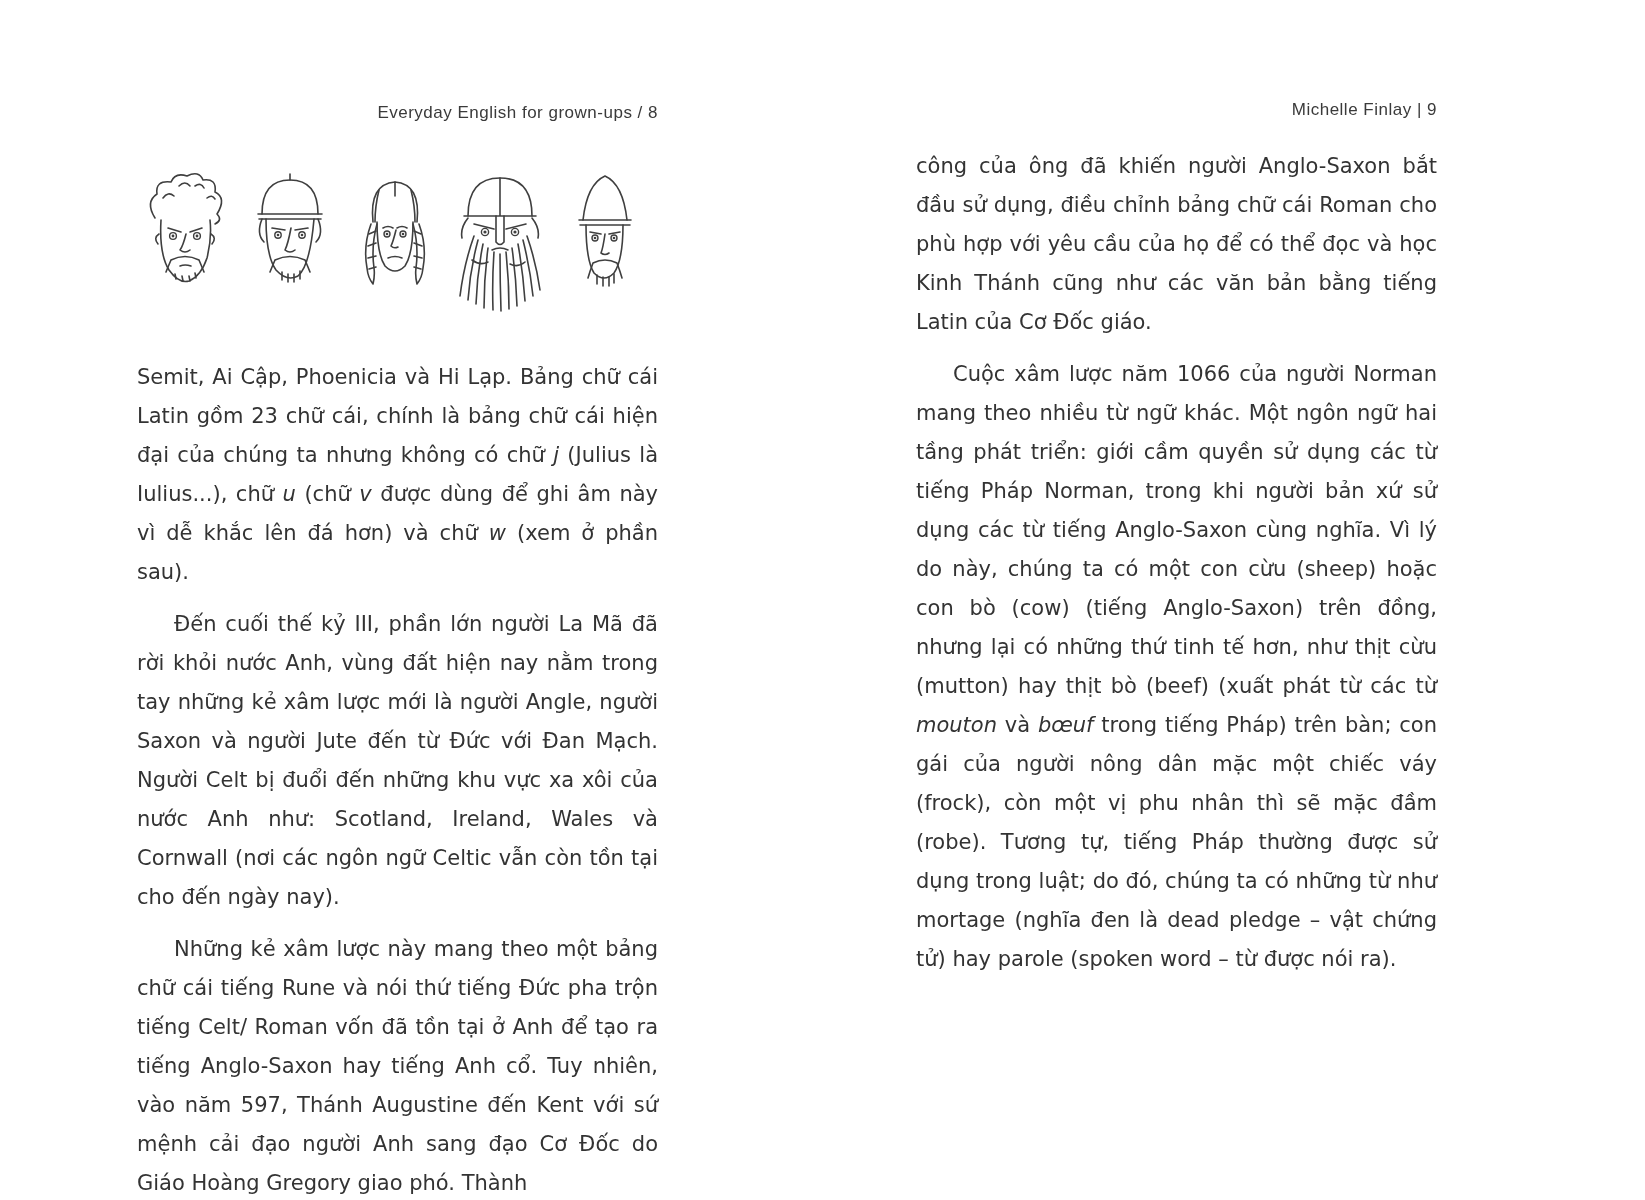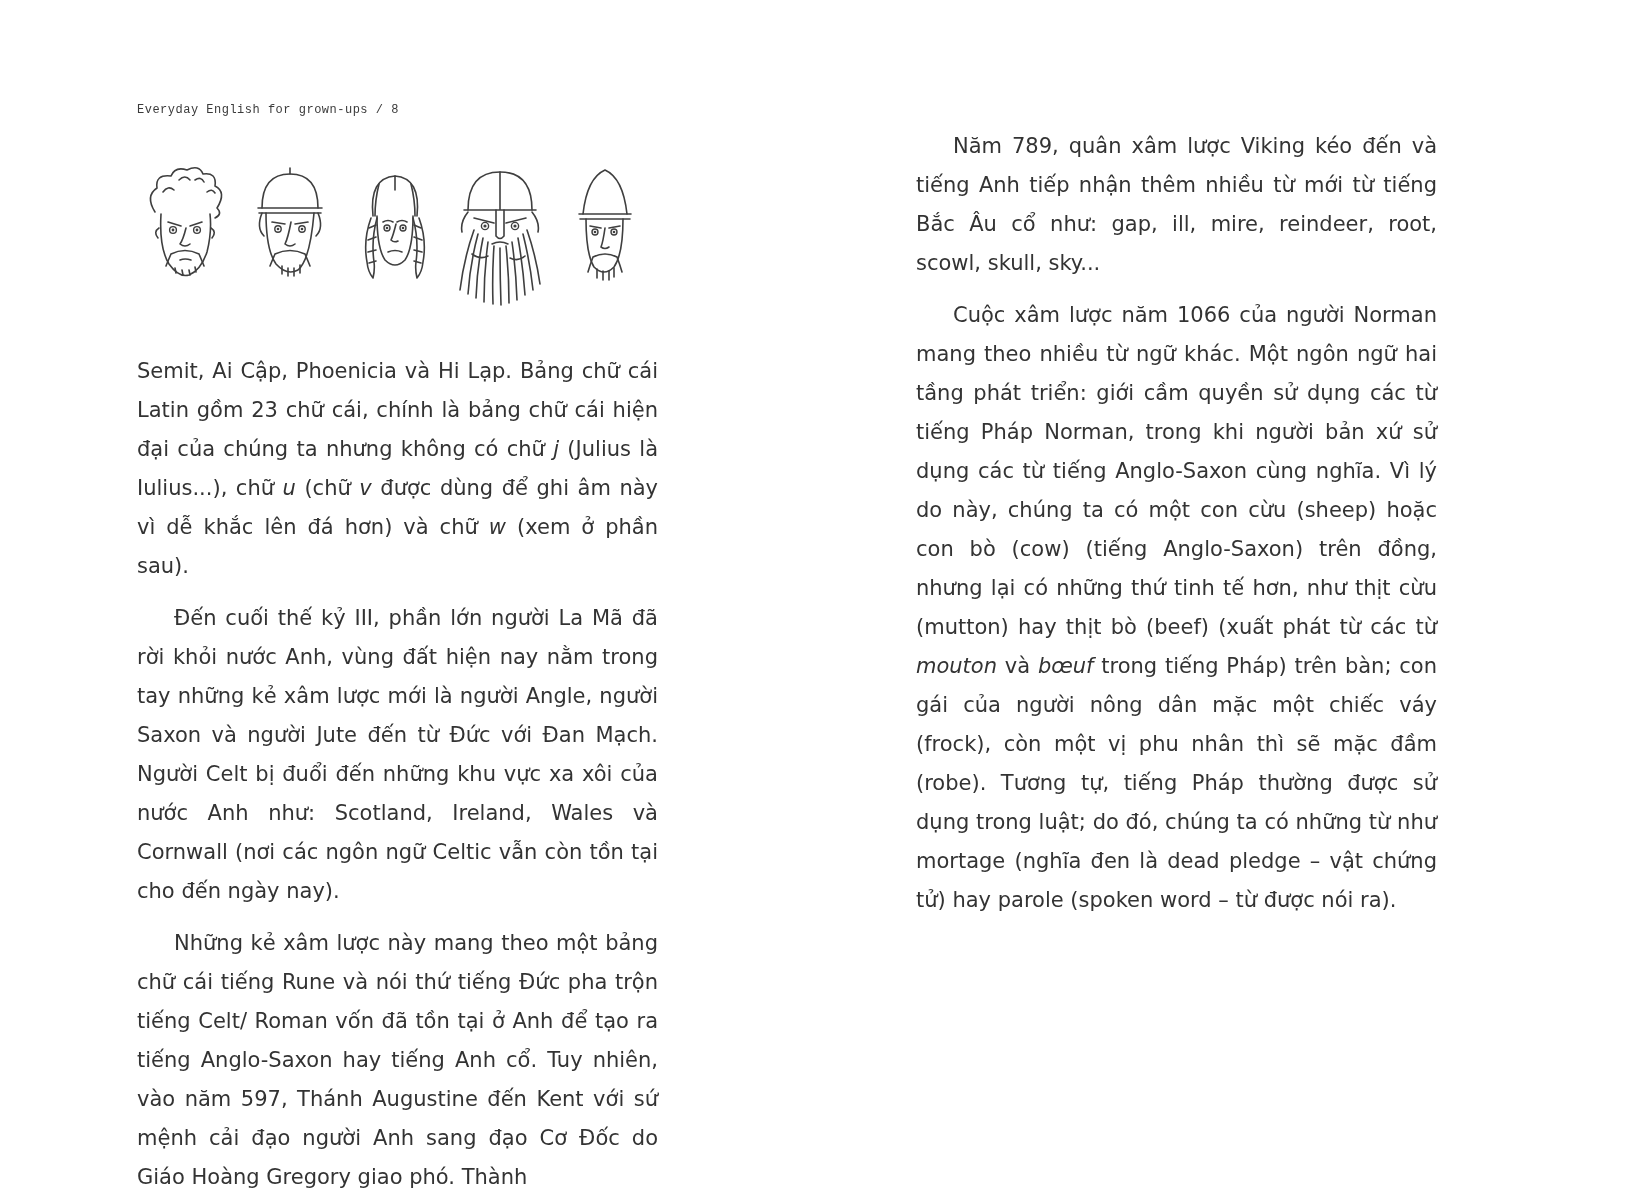--- a/index.html
+++ b/index.html
@@ -5,23 +5,23 @@
   html,body{margin:0;padding:0;}
   body{
     width:1645px;height:1200px;background:#ffffff;overflow:hidden;
     font-family:"DejaVu Sans", sans-serif;
   }
   .spread{position:relative;width:1645px;height:1200px;background:#fff;}
   .page-col{position:absolute;width:521px;}
   .page-col.left{left:137px;top:103px;}
   .page-col.right{left:916px;top:100px;}
   .page-header{
-    font-family:Liberation Mono, monospace;
-    font-size:12px;letter-spacing:0.5px;color:#3a3a3a;
-    text-align:left;white-space:nowrap;
+    font-family:Liberation Sans, sans-serif;
+    font-size:17px;letter-spacing:0.5px;color:#3a3a3a;
+    text-align:right;white-space:nowrap;
   }
   .illustration{
     display:flex;gap:9px;align-items:flex-end;
     margin:45px 0 0 0;height:150px;
   }
   .illustration svg{display:block;}
   .sk path{stroke:#3f3f3f;fill:none;stroke-width:1.6;stroke-linecap:round;stroke-linejoin:round;}
   .sk circle.eye{stroke:#3f3f3f;fill:none;stroke-width:1.4;}
   .sk circle.pupil{fill:#3f3f3f;stroke:none;}
   .body-text{margin-top:40px;}
@@ -123,20 +123,21 @@
     </div>
 
     <div class="body-text">
       <p><span>Semit, Ai Cập, Phoenicia và Hi Lạp. Bảng chữ cái Latin gồm 23 chữ cái, chính là bảng chữ cái hiện đại của chúng ta nhưng không có chữ </span><span class="it">j</span><span> (Julius là Iulius...), chữ </span><span class="it">u</span><span> (chữ </span><span class="it">v</span><span> được dùng để ghi âm này vì dễ khắc lên đá hơn) và chữ </span><span class="it">w</span><span> (xem ở phần sau).</span></p>
       <p class="indent"><span>Đến cuối thế kỷ III, phần lớn người La Mã đã rời khỏi nước Anh, vùng đất hiện nay nằm trong tay những kẻ xâm lược mới là người Angle, người Saxon và người Jute đến từ Đức với Đan Mạch. Người Celt bị đuổi đến những khu vực xa xôi của nước Anh như: Scotland, Ireland, Wales và Cornwall (nơi các ngôn ngữ Celtic vẫn còn tồn tại cho đến ngày nay).</span></p>
       <p class="indent"><span>Những kẻ xâm lược này mang theo một bảng chữ cái tiếng Rune và nói thứ tiếng Đức pha trộn tiếng Celt/ Roman vốn đã tồn tại ở Anh để tạo ra tiếng Anglo-Saxon hay tiếng Anh cổ. Tuy nhiên, vào năm 597, Thánh Augustine đến Kent với sứ mệnh cải đạo người Anh sang đạo Cơ Đốc do Giáo Hoàng Gregory giao phó. Thành</span></p>
     </div>
   </div>
 
   <div class="page-col right">
+    <div class="page-header">Michelle Finlay | 9</div>
 
     <div class="body-text">
-      <p class="indent"><span>Năm 789, quân xâm lược Viking kéo đến và tiếng Anh tiếp nhận thêm nhiều từ mới từ tiếng Bắc Âu cổ như: gap, ill, mire, reindeer, root, scowl, skull, sky...</span></p>
+      <p><span>công của ông đã khiến người Anglo-Saxon bắt đầu sử dụng, điều chỉnh bảng chữ cái Roman cho phù hợp với yêu cầu của họ để có thể đọc và học Kinh Thánh cũng như các văn bản bằng tiếng Latin của Cơ Đốc giáo.</span></p>
       <p class="indent"><span>Cuộc xâm lược năm 1066 của người Norman mang theo nhiều từ ngữ khác. Một ngôn ngữ hai tầng phát triển: giới cầm quyền sử dụng các từ tiếng Pháp Norman, trong khi người bản xứ sử dụng các từ tiếng Anglo-Saxon cùng nghĩa. Vì lý do này, chúng ta có một con cừu (sheep) hoặc con bò (cow) (tiếng Anglo-Saxon) trên đồng, nhưng lại có những thứ tinh tế hơn, như thịt cừu (mutton) hay thịt bò (beef) (xuất phát từ các từ </span><span class="it">mouton</span><span> và </span><span class="it">bœuf</span><span> trong tiếng Pháp) trên bàn; con gái của người nông dân mặc một chiếc váy (frock), còn một vị phu nhân thì sẽ mặc đầm (robe). Tương tự, tiếng Pháp thường được sử dụng trong luật; do đó, chúng ta có những từ như mortage (nghĩa đen là dead pledge – vật chứng tử) hay parole (spoken word – từ được nói ra).</span></p>
     </div>
   </div>
 
 </div>
 
 </body></html>

